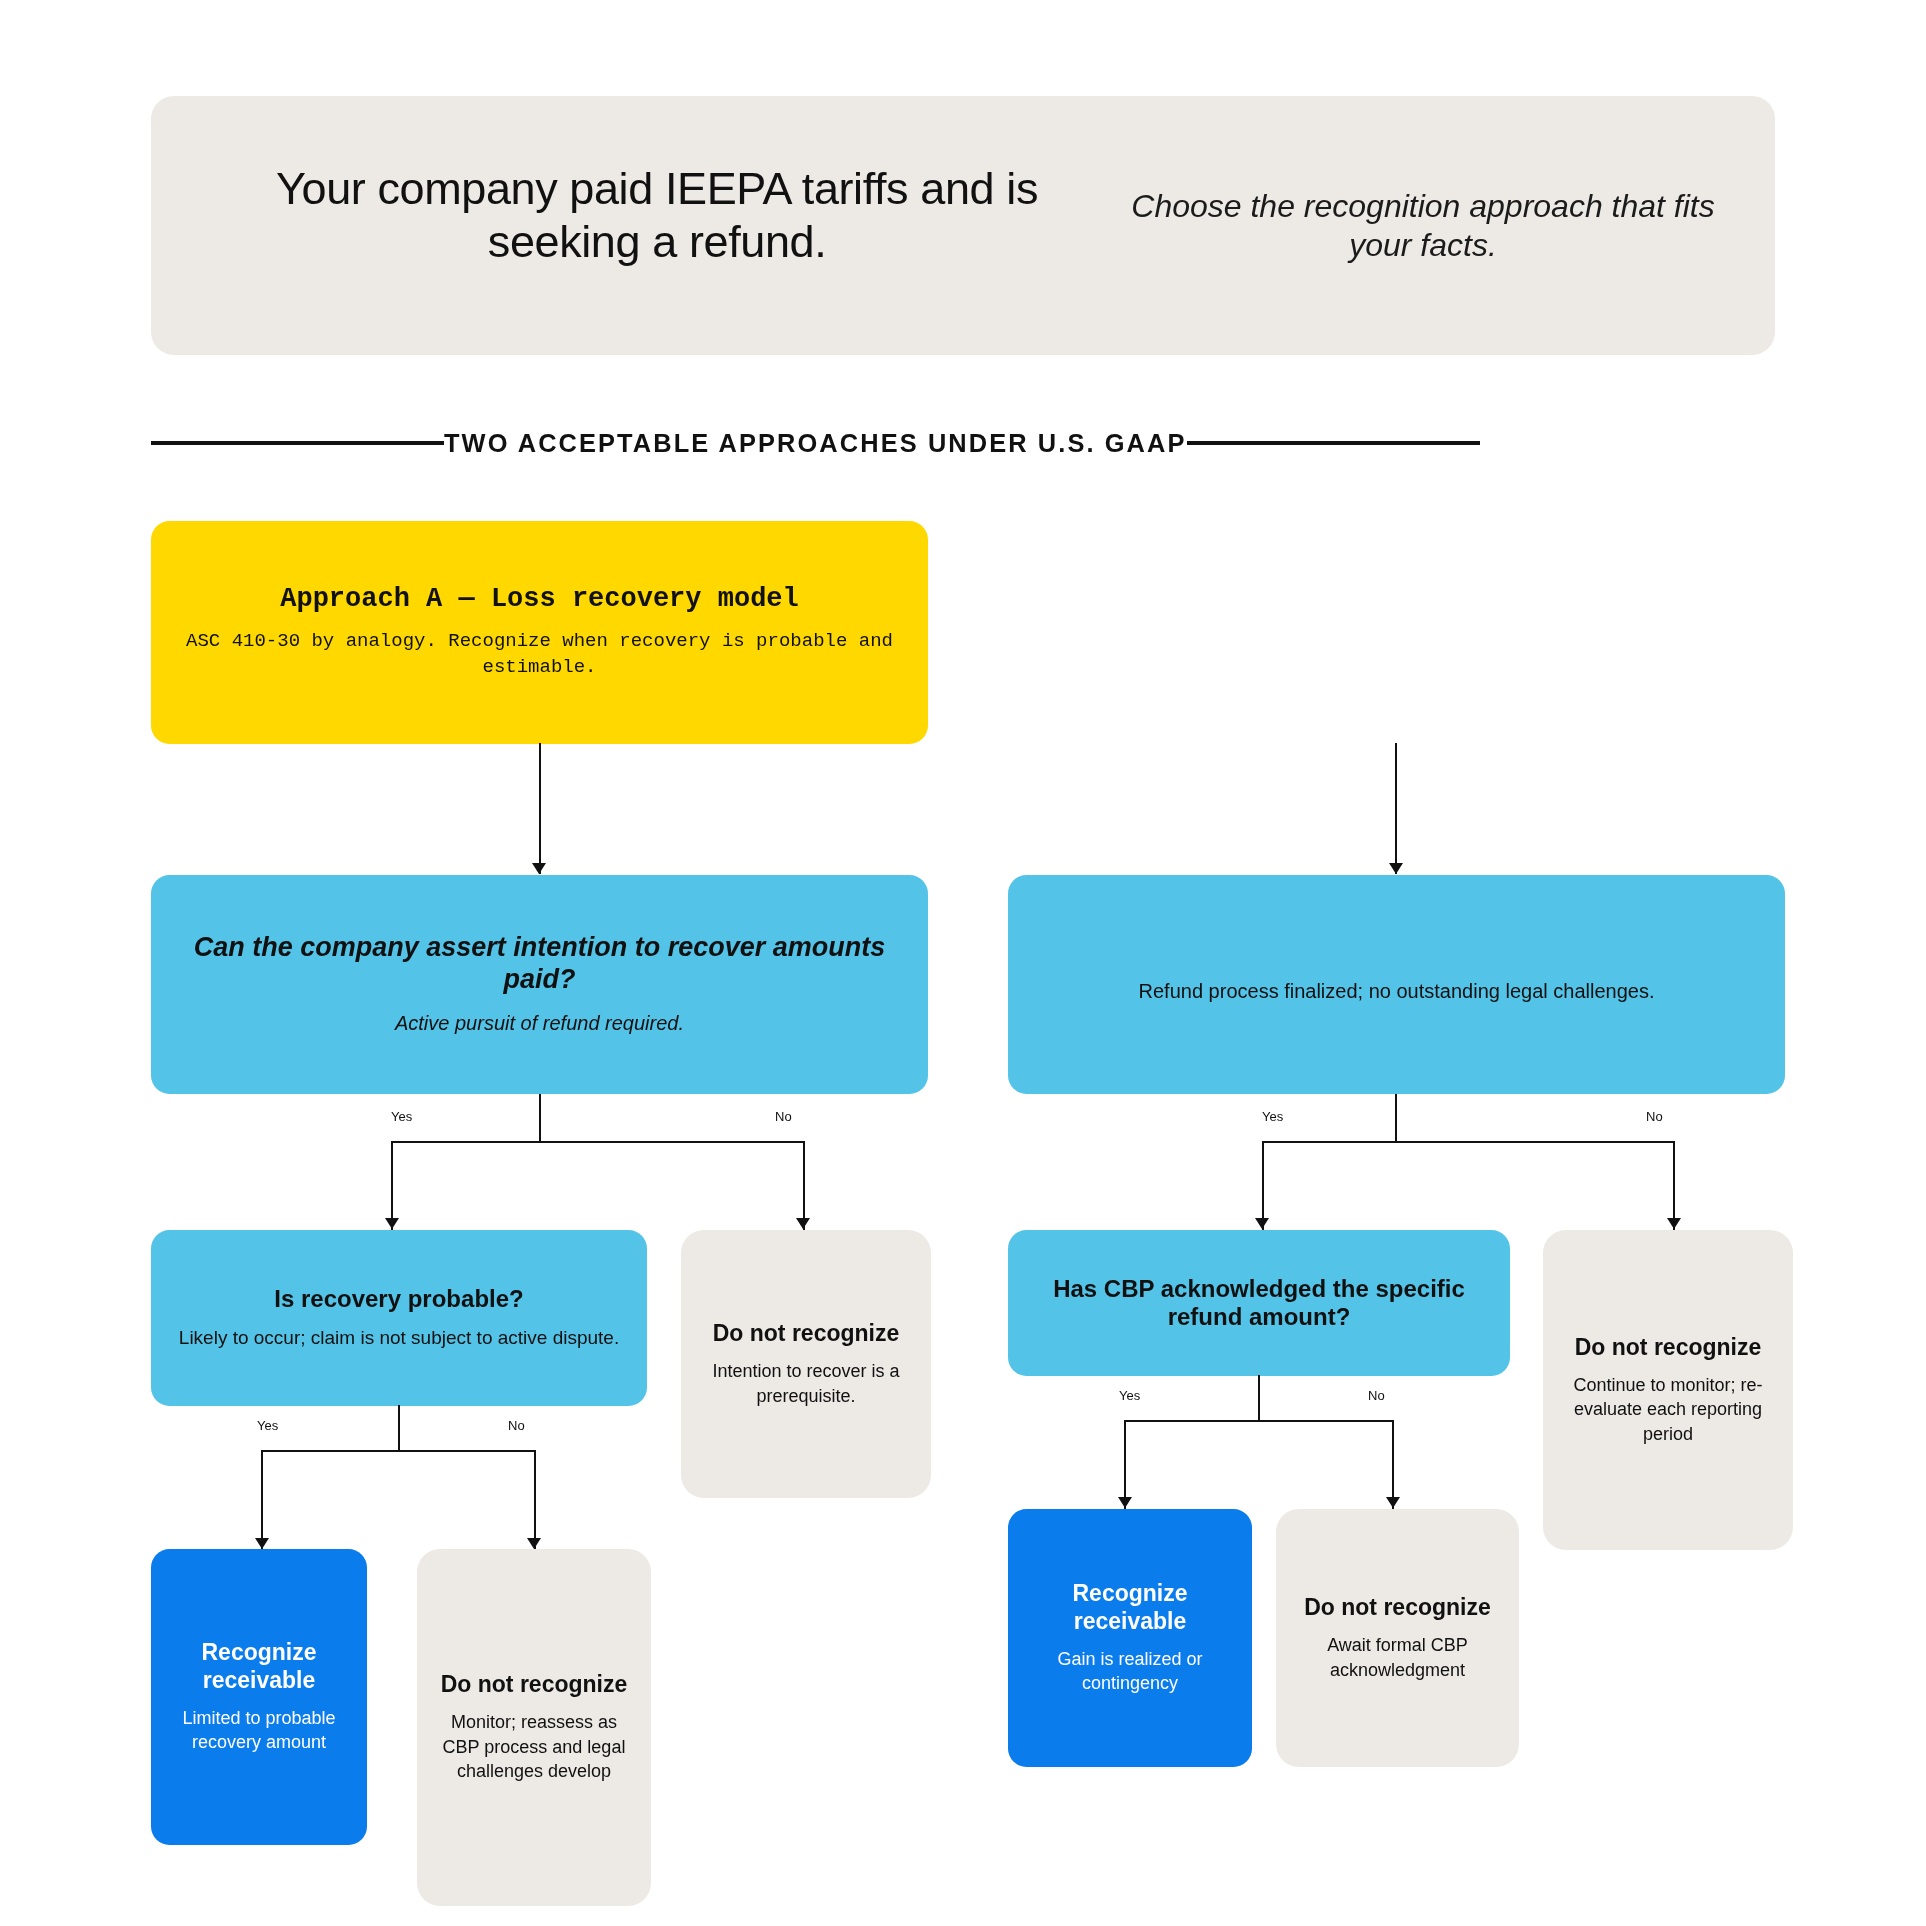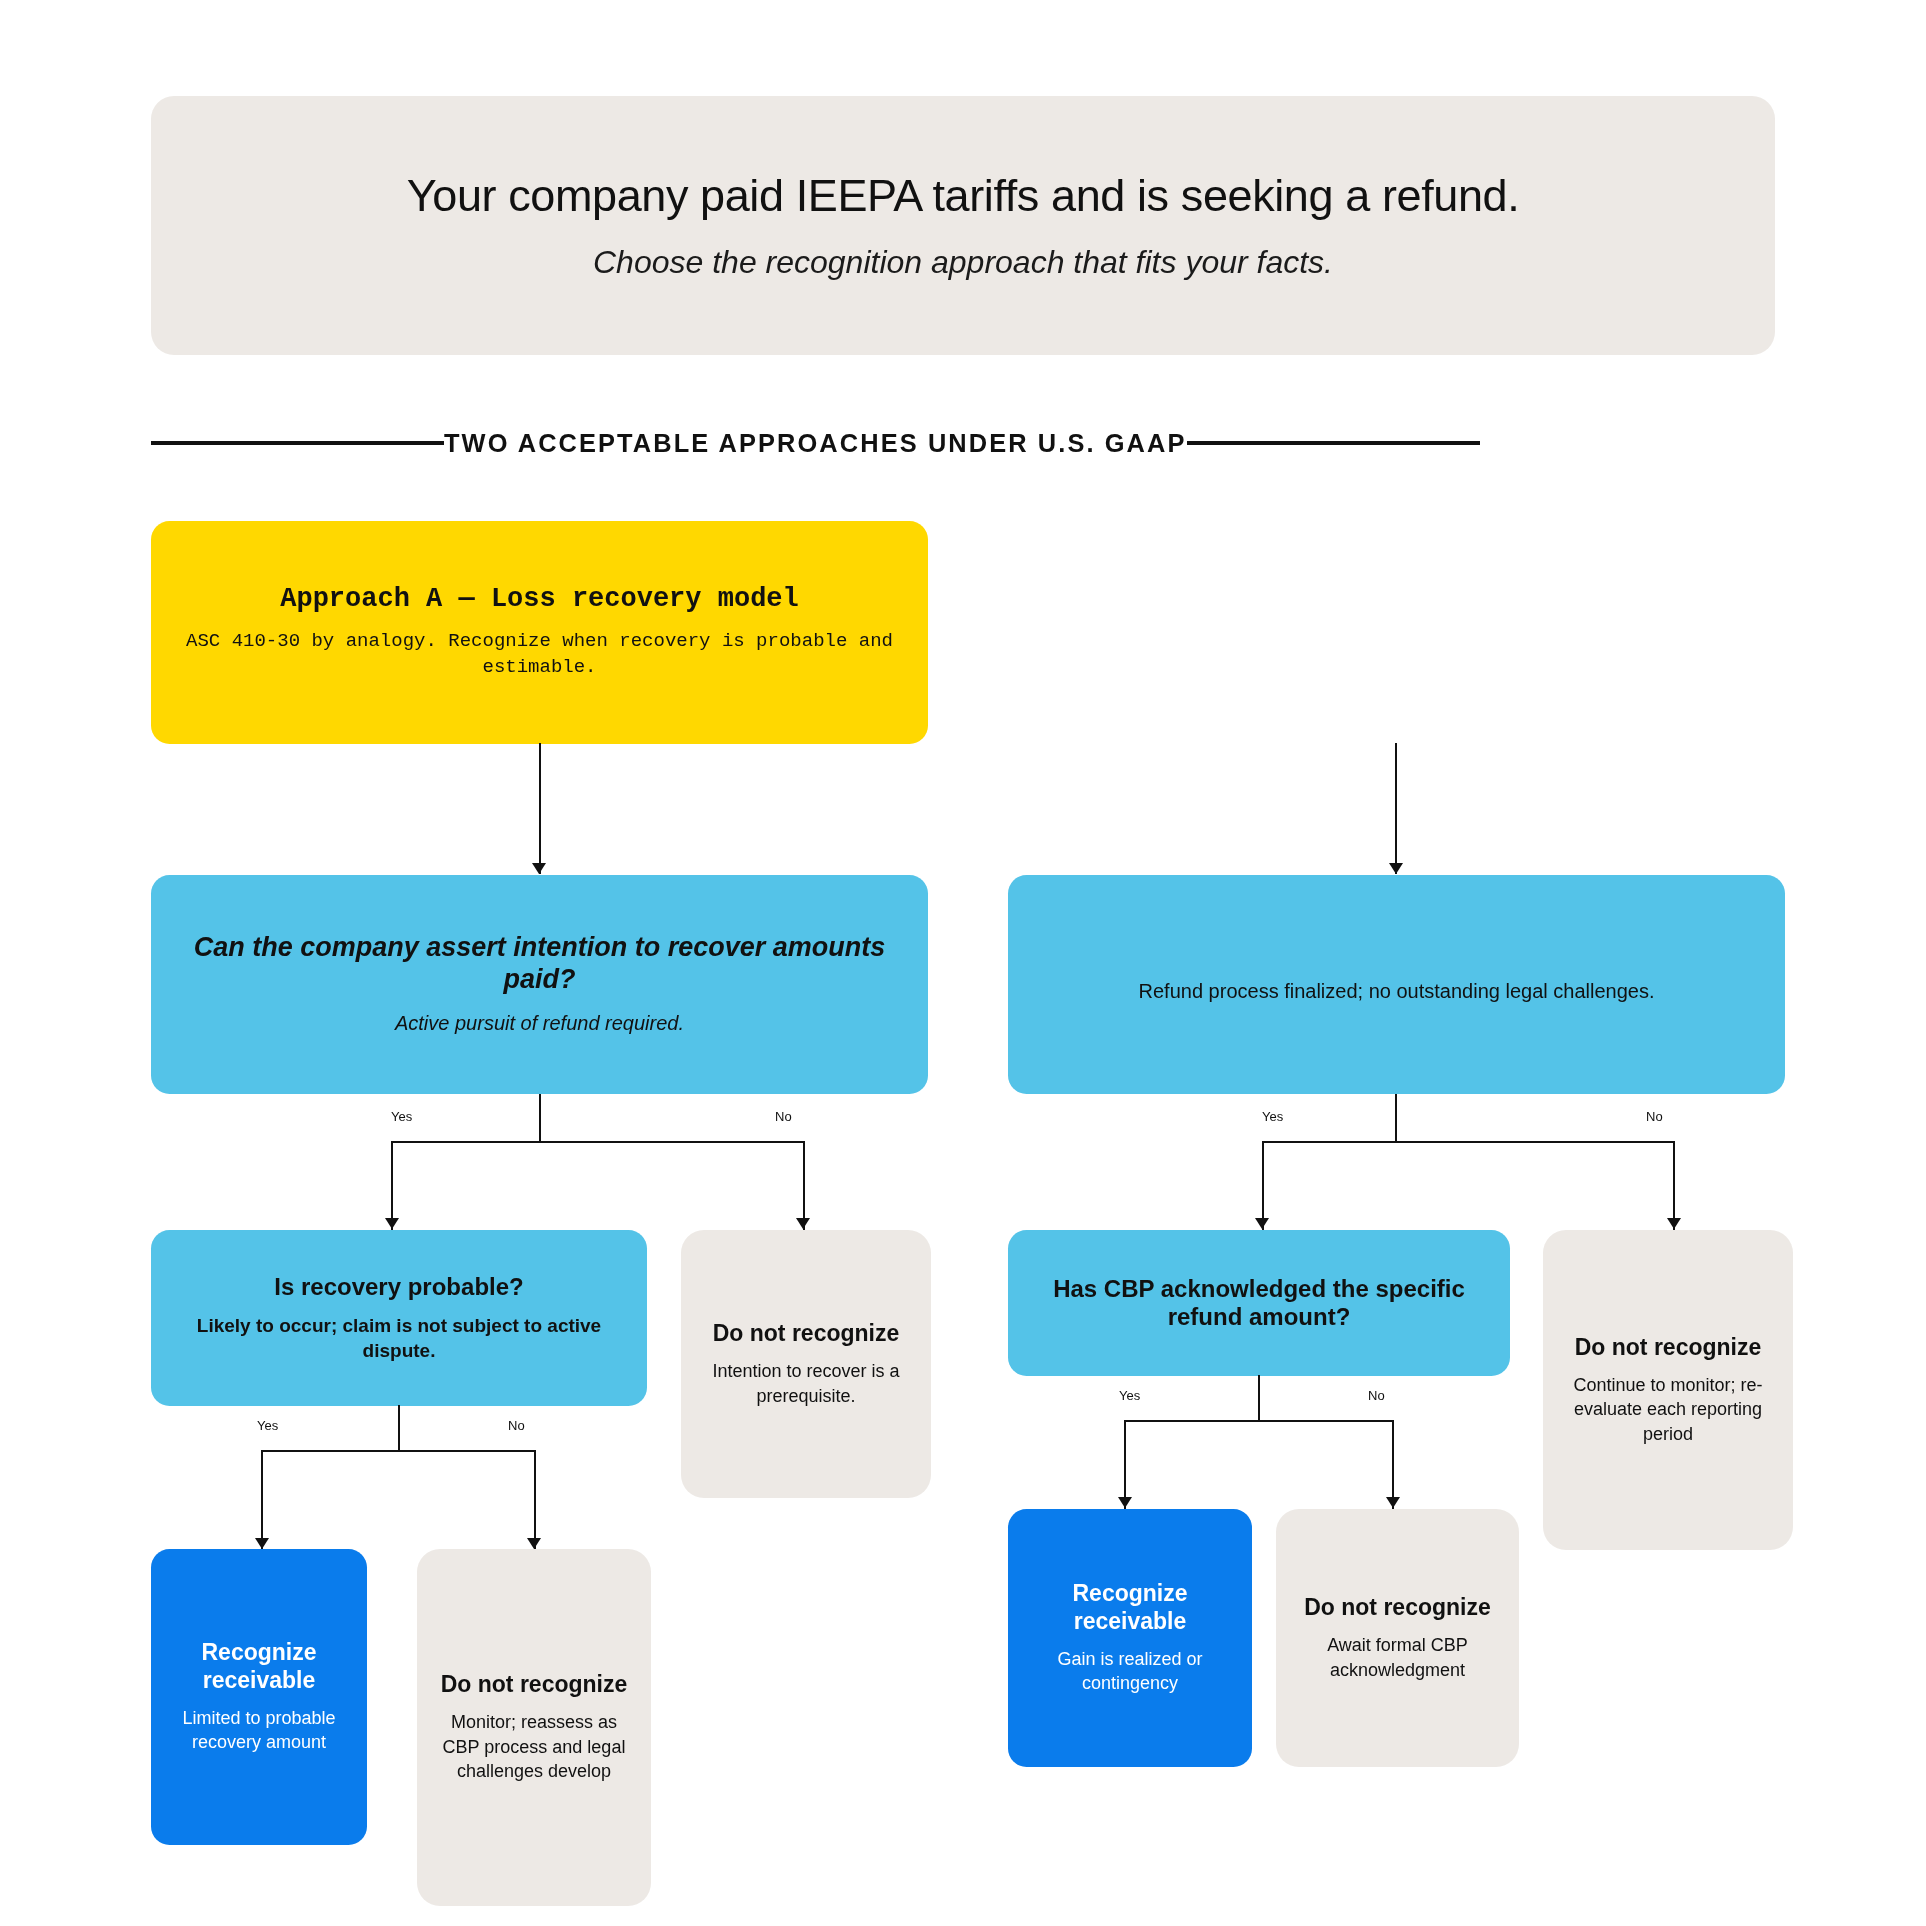--- a/index.html
+++ b/index.html
@@ -10,21 +10,21 @@
     color:#111111;
     position:relative;
     overflow:hidden;
   }
   .sheet{position:absolute;inset:0;}
 
   
   .header-card{
     position:absolute;left:151px;top:96px;width:1624px;height:259px;
     background:#EDE9E5;border-radius:23px;
-    display:flex;flex-direction:column;align-items:center;justify-content:center;
+    display:flex;flex-direction:row;align-items:center;justify-content:center;
     box-sizing:border-box;padding:15.4px 46px;
   }
   .header-title{
     font-size:45px;font-weight:400;letter-spacing:-0.4px;color:#111;
     text-align:center;line-height:1.18;margin:0 0 21px 0;
   }
   .header-sub{
     font-size:32px;font-style:italic;font-weight:400;color:#1b1b1b;
     text-align:center;line-height:1.2;margin:0;
   }
@@ -58,21 +58,21 @@
   
   .approach .n-title{font-size:27px;}
   .approach .n-sub{font-size:19px;line-height:1.36;margin-top:13px;}
 
   
   .question .n-title{font-size:27px;}
   .question .n-sub{font-size:20px;line-height:1.34;margin-top:14px;}
 
   
   .subq .n-title{font-size:24px;}
-  .subq .n-sub{font-size:19px;line-height:1.34;margin-top:11.6px;font-weight:bold;}
+  .subq .n-sub{font-size:19px;line-height:1.34;margin-top:11.6px;}
   .term-sm .n-title{font-size:23px;line-height:1.2;}
   .term-sm .n-sub{font-size:18px;line-height:1.36;margin-top:11.6px;}
 
   
   .conn{position:absolute;background:#111;}
   .vline{width:1.9px;}
   .hline{height:2.3px;}
   .arrow{
     position:absolute;width:0;height:0;
     border-left:7.3px solid transparent;border-right:7.3px solid transparent;

